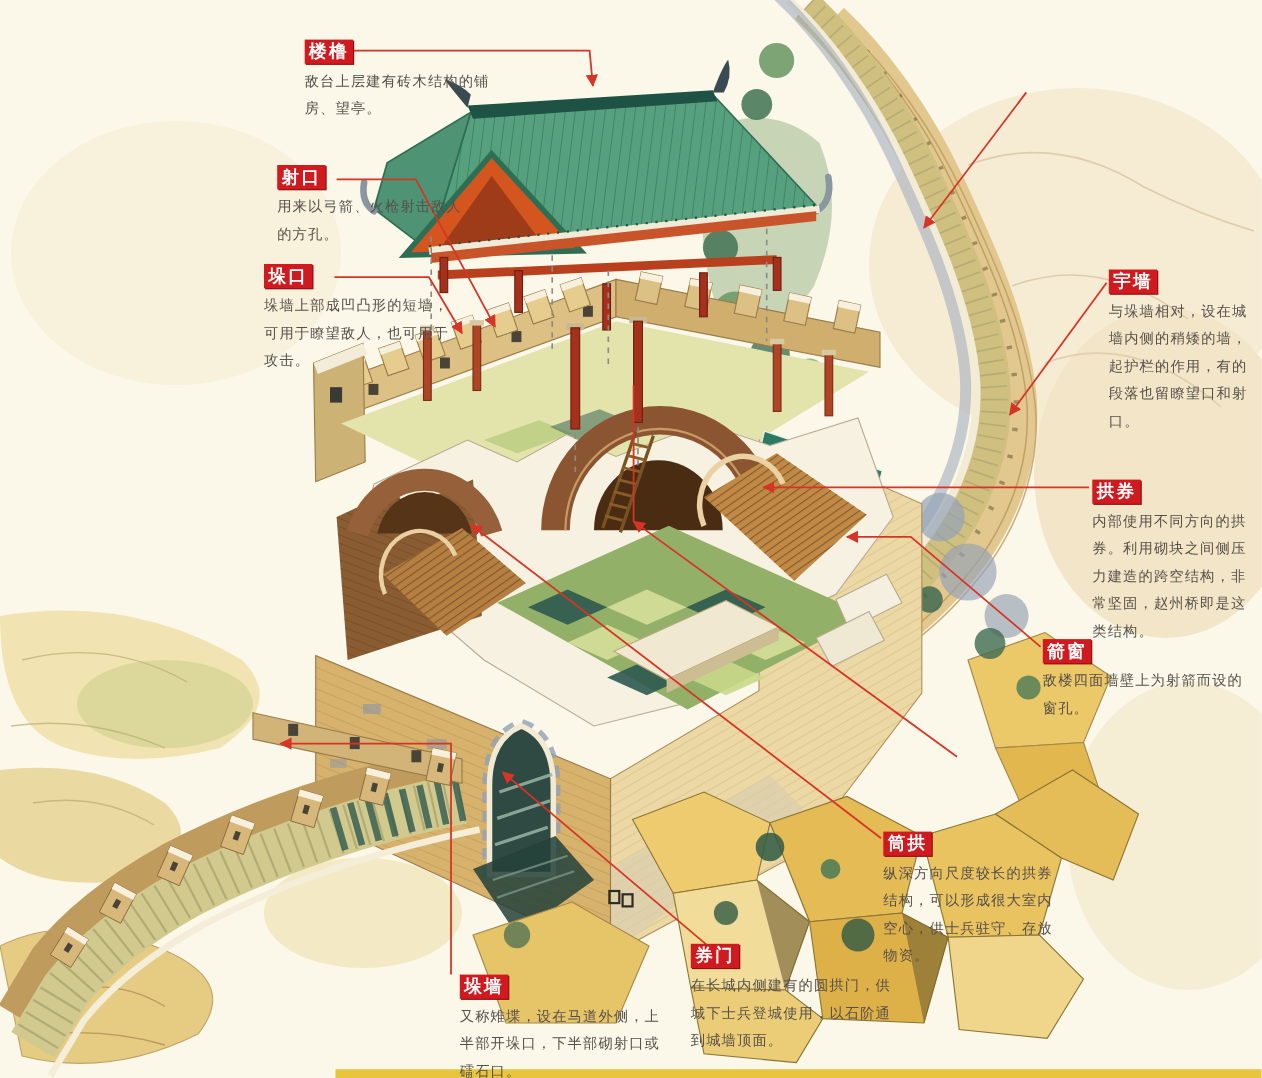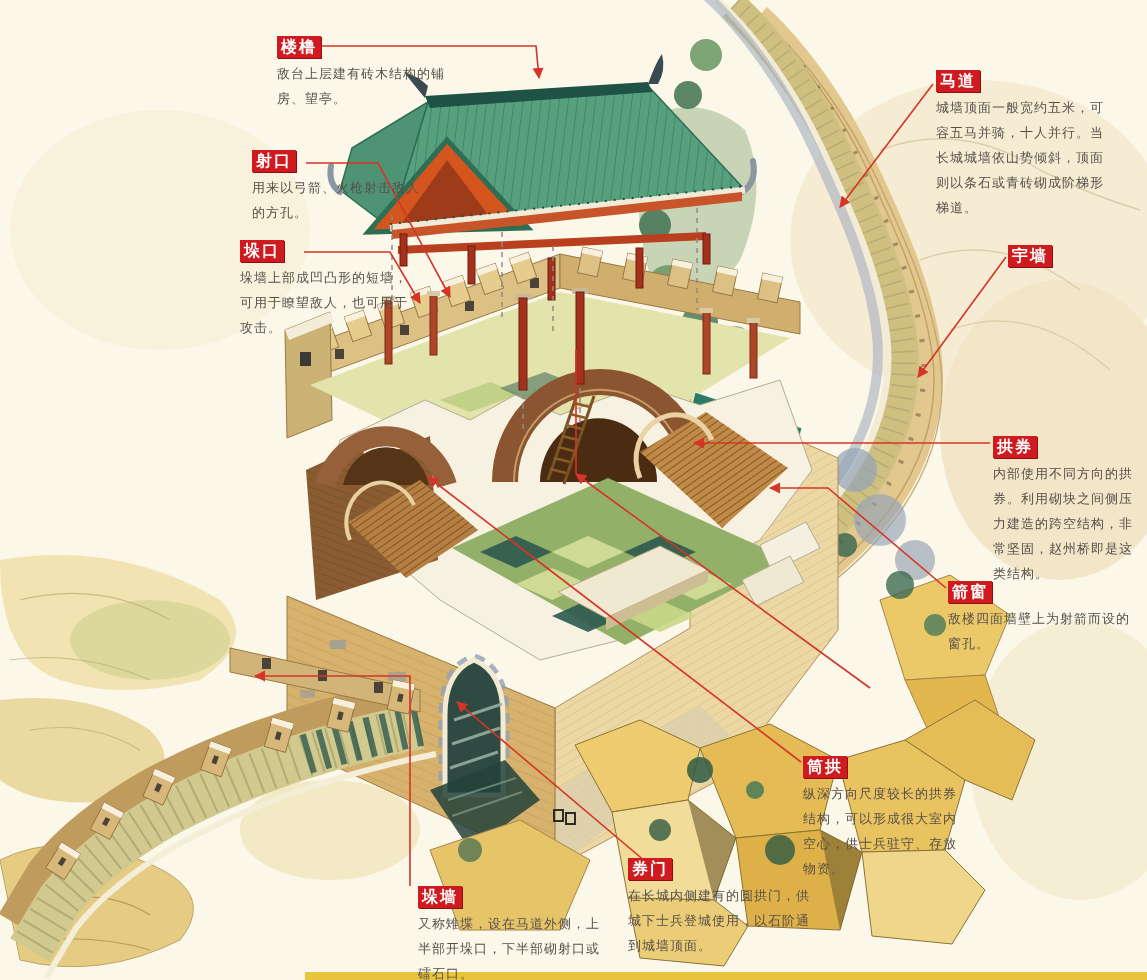--- a/index.html
+++ b/index.html
@@ -3,21 +3,21 @@
 <meta charset="utf-8">
 <style>
   html,body{margin:0;padding:0;}
   body{font-family:"DejaVu Sans","Liberation Sans",sans-serif;}
   #stage{position:relative;width:1147px;height:980px;background:#fbf7e9;overflow:hidden;}
   #art{position:absolute;left:0;top:0;z-index:1;}
   .label{position:absolute;z-index:5;}
   .tag{display:inline-block;background:#cf1a1f;color:#ffffff;font-weight:bold;
        font-size:16px;line-height:22px;padding:0 4px;letter-spacing:2px;
        box-shadow:1px 1px 0 #8e0e12;}
-  .desc{margin-top:4px;color:#57504a;font-size:13px;line-height:25px;letter-spacing:1px;font-family:Liberation Mono, monospace;}
+  .desc{margin-top:4px;color:#57504a;font-size:13px;line-height:25px;letter-spacing:1px;}
 </style>
 </head>
 <body>
 
 <div id="stage">
 
 <svg id="art" width="1147" height="980" viewBox="0 0 1147 980">
   <defs>
     <pattern id="pbL" width="10" height="9" patternUnits="userSpaceOnUse" patternTransform="rotate(22.5)">
       <line x1="0" y1="0" x2="10" y2="0" stroke="#a5803f" stroke-width="1" opacity="0.55"></line>
@@ -383,27 +383,24 @@
 <div class="label" style="left:252px;top:150px;width:172px">
   <span class="tag">射口</span>
   <div class="desc">用来以弓箭、火枪射击敌人的方孔。</div>
 </div>
 
 <div class="label" style="left:240px;top:240px;width:178px">
   <span class="tag">垛口</span>
   <div class="desc">垛墙上部成凹凸形的短墙，可用于瞭望敌人，也可用于攻击。</div>
 </div>
 
-<div class="label" style="left:936px;top:70px;width:180px">
-  <span class="tag">马道</span>
-  <div class="desc">城墙顶面一般宽约五米，可容五马并骑，十人并行。当长城城墙依山势倾斜，顶面则以条石或青砖砌成阶梯形梯道。</div>
-</div>
 
 <div class="label" style="left:1008px;top:245px;width:136px">
   <span class="tag">宇墙</span>
+  <div class="desc">与垛墙相对，设在城墙内侧的稍矮的墙，起护栏的作用，有的段落也留瞭望口和射口。</div>
 </div>
 
 <div class="label" style="left:993px;top:436px;width:152px">
   <span class="tag">拱券</span>
   <div class="desc">内部使用不同方向的拱券。利用砌块之间侧压力建造的跨空结构，非常坚固，赵州桥即是这类结构。</div>
 </div>
 
 <div class="label" style="left:948px;top:581px;width:190px">
   <span class="tag">箭窗</span>
   <div class="desc">敌楼四面墙壁上为射箭而设的窗孔。</div>

